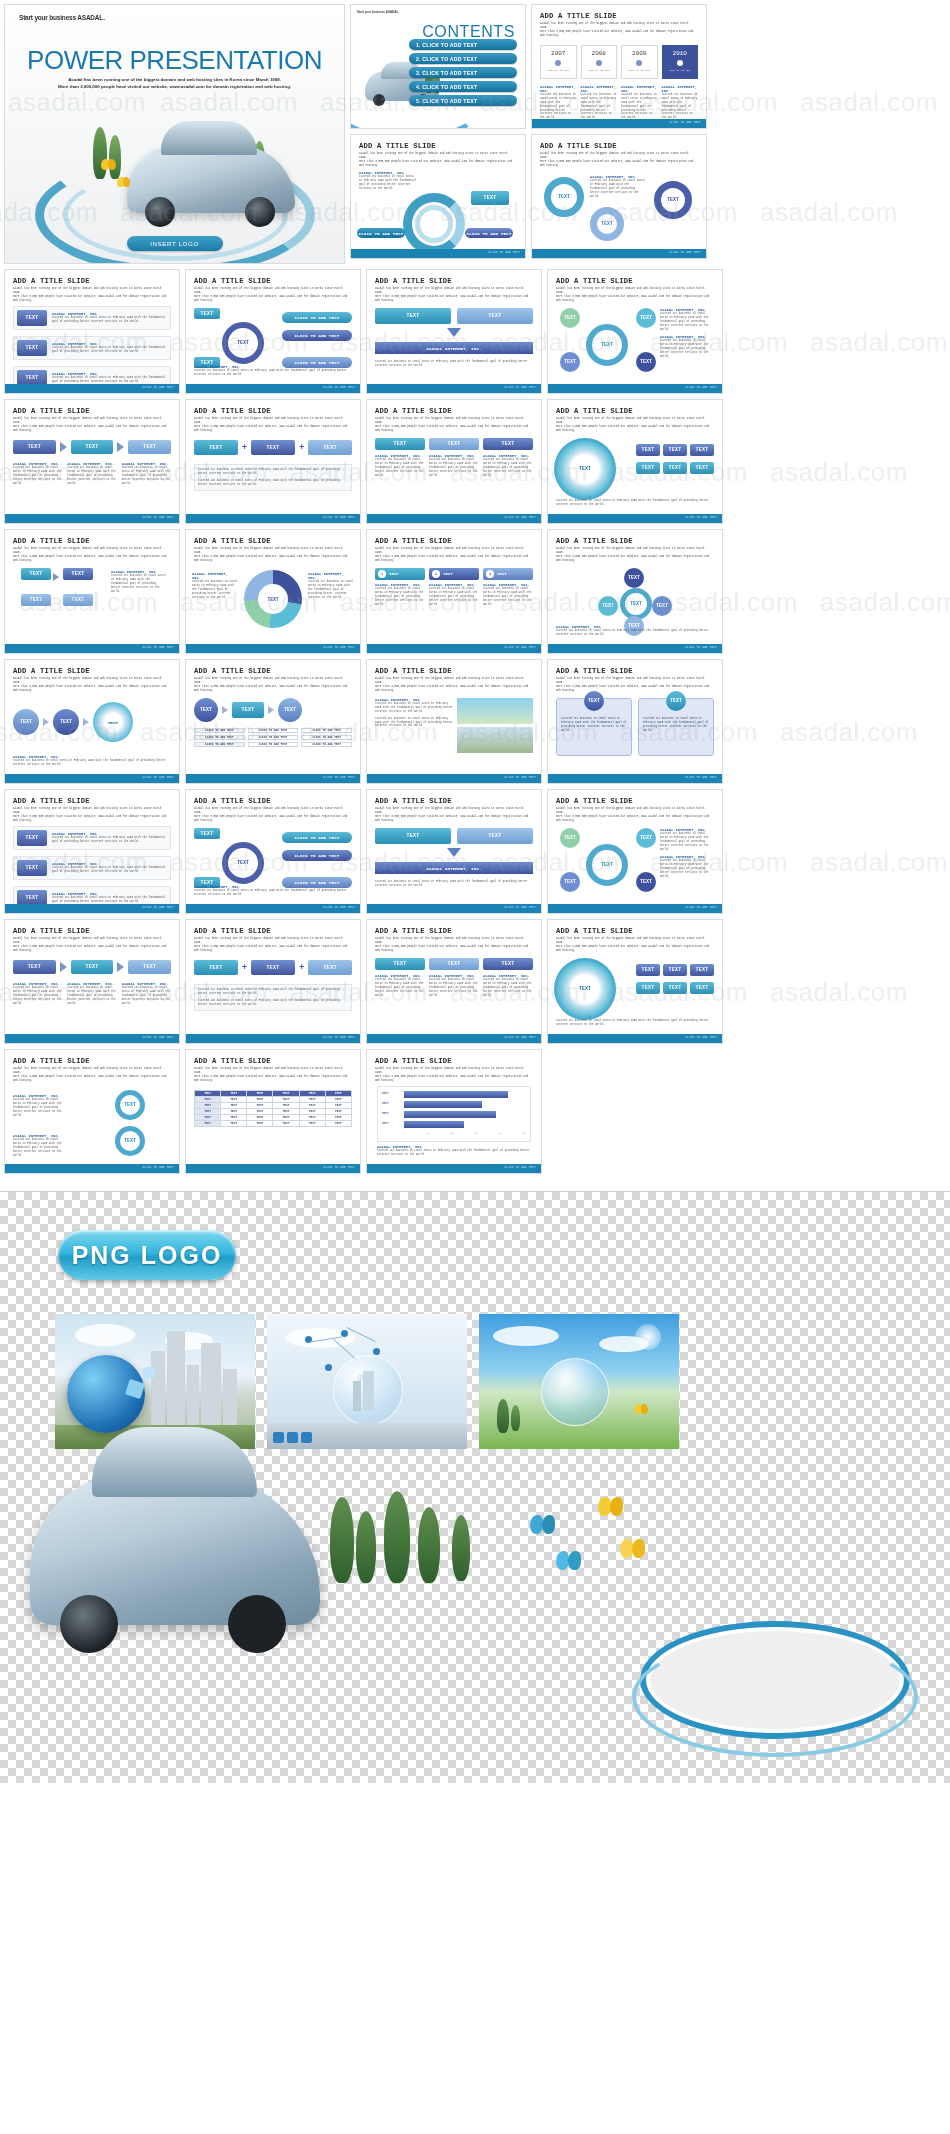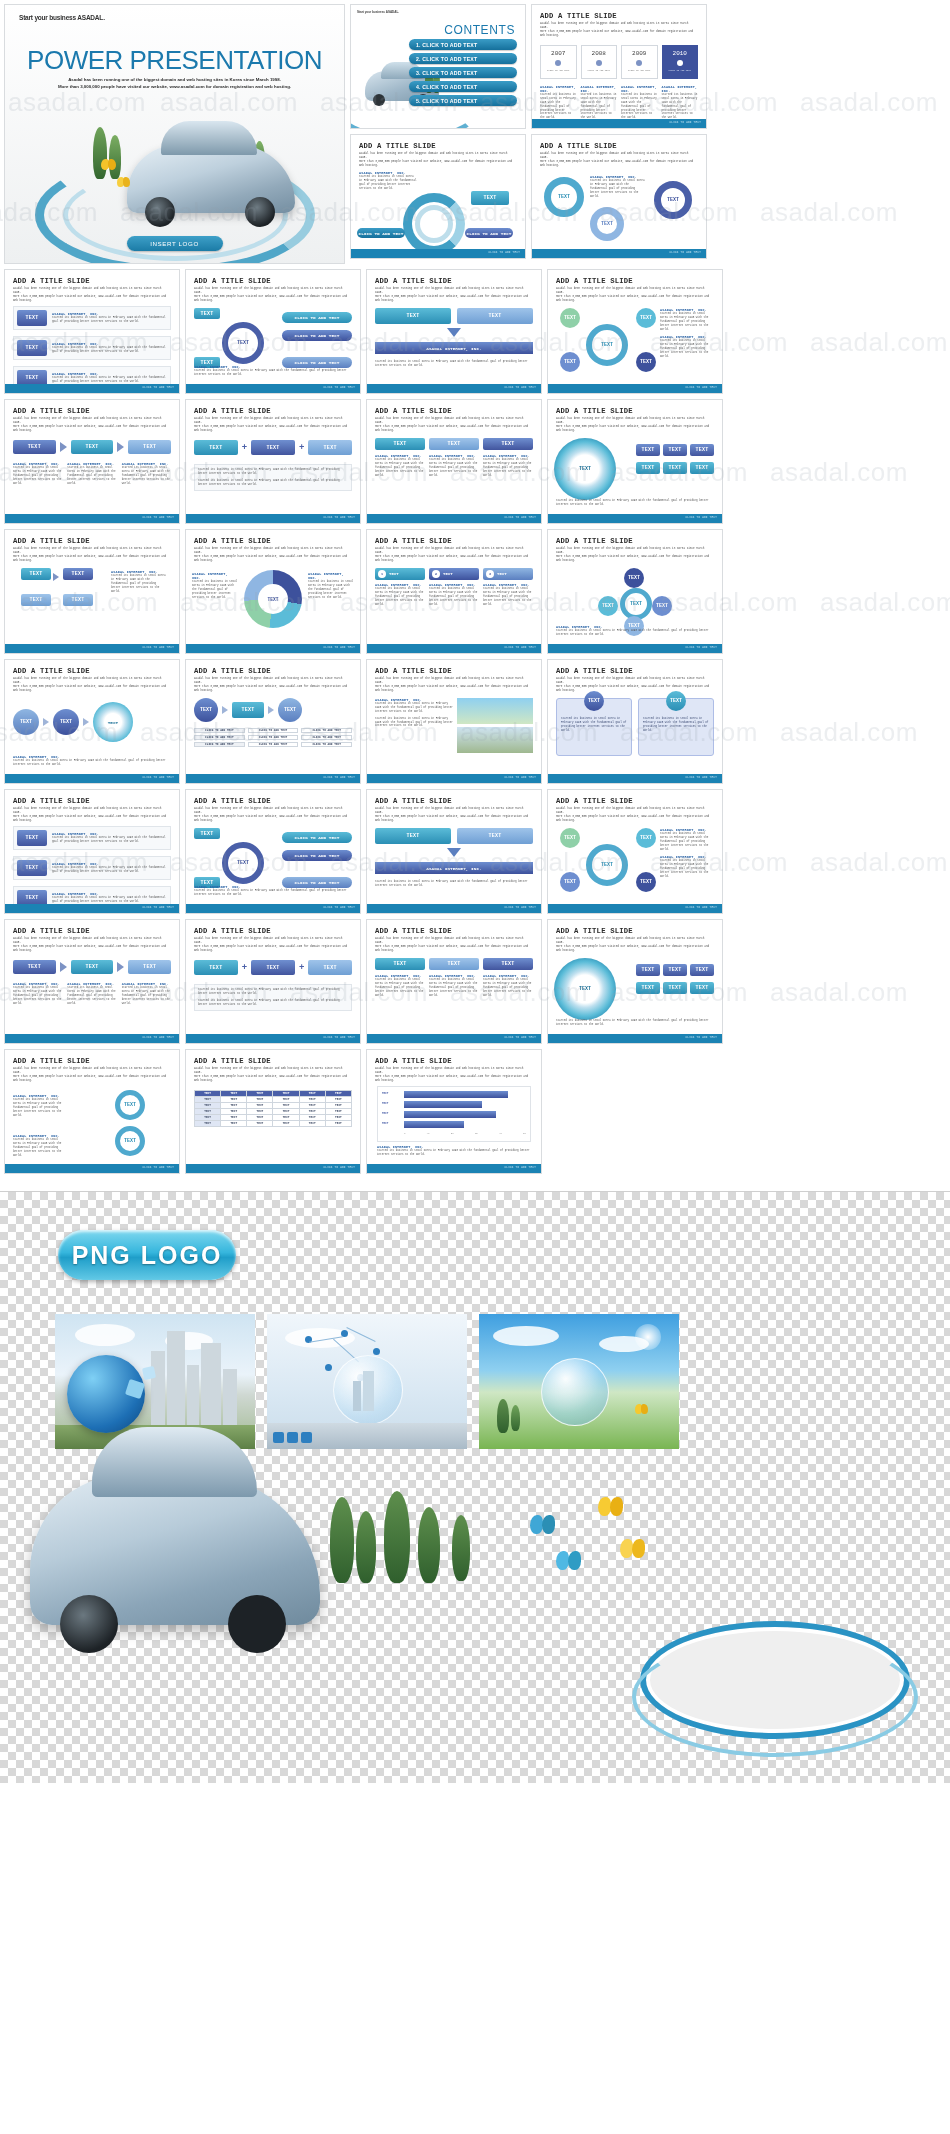--- a/index.html
+++ b/index.html
@@ -97,21 +97,21 @@
     box-shadow:0 1px 2px rgba(0,0,0,.25);
   }
 
   
   .contents{ width:176px;height:125px; }
   .contents .brandline{
     position:absolute; top:5px; left:6px; font-size:3px; font-weight:bold; color:#444;
   }
   .contents .ctitle{
     position:absolute; top:18px; right:10px;
-    font-size:12px; color:#1b79ad; letter-spacing:.6px;
+    font-size:16px; color:#1b79ad; letter-spacing:.6px;
   }
   .cbtn{
     position:absolute; right:8px; height:11px; width:108px;
     border-radius:6px; background:linear-gradient(#3a9cc6,#15709c);
     color:#fff; font-size:5.2px; font-weight:bold; letter-spacing:.2px;
     display:flex; align-items:center; padding-left:7px;
     box-shadow:0 1px 1px rgba(0,0,0,.2);
   }
   .contents .carc{
     position:absolute; width:150px;height:70px;left:-18px;top:66px;

